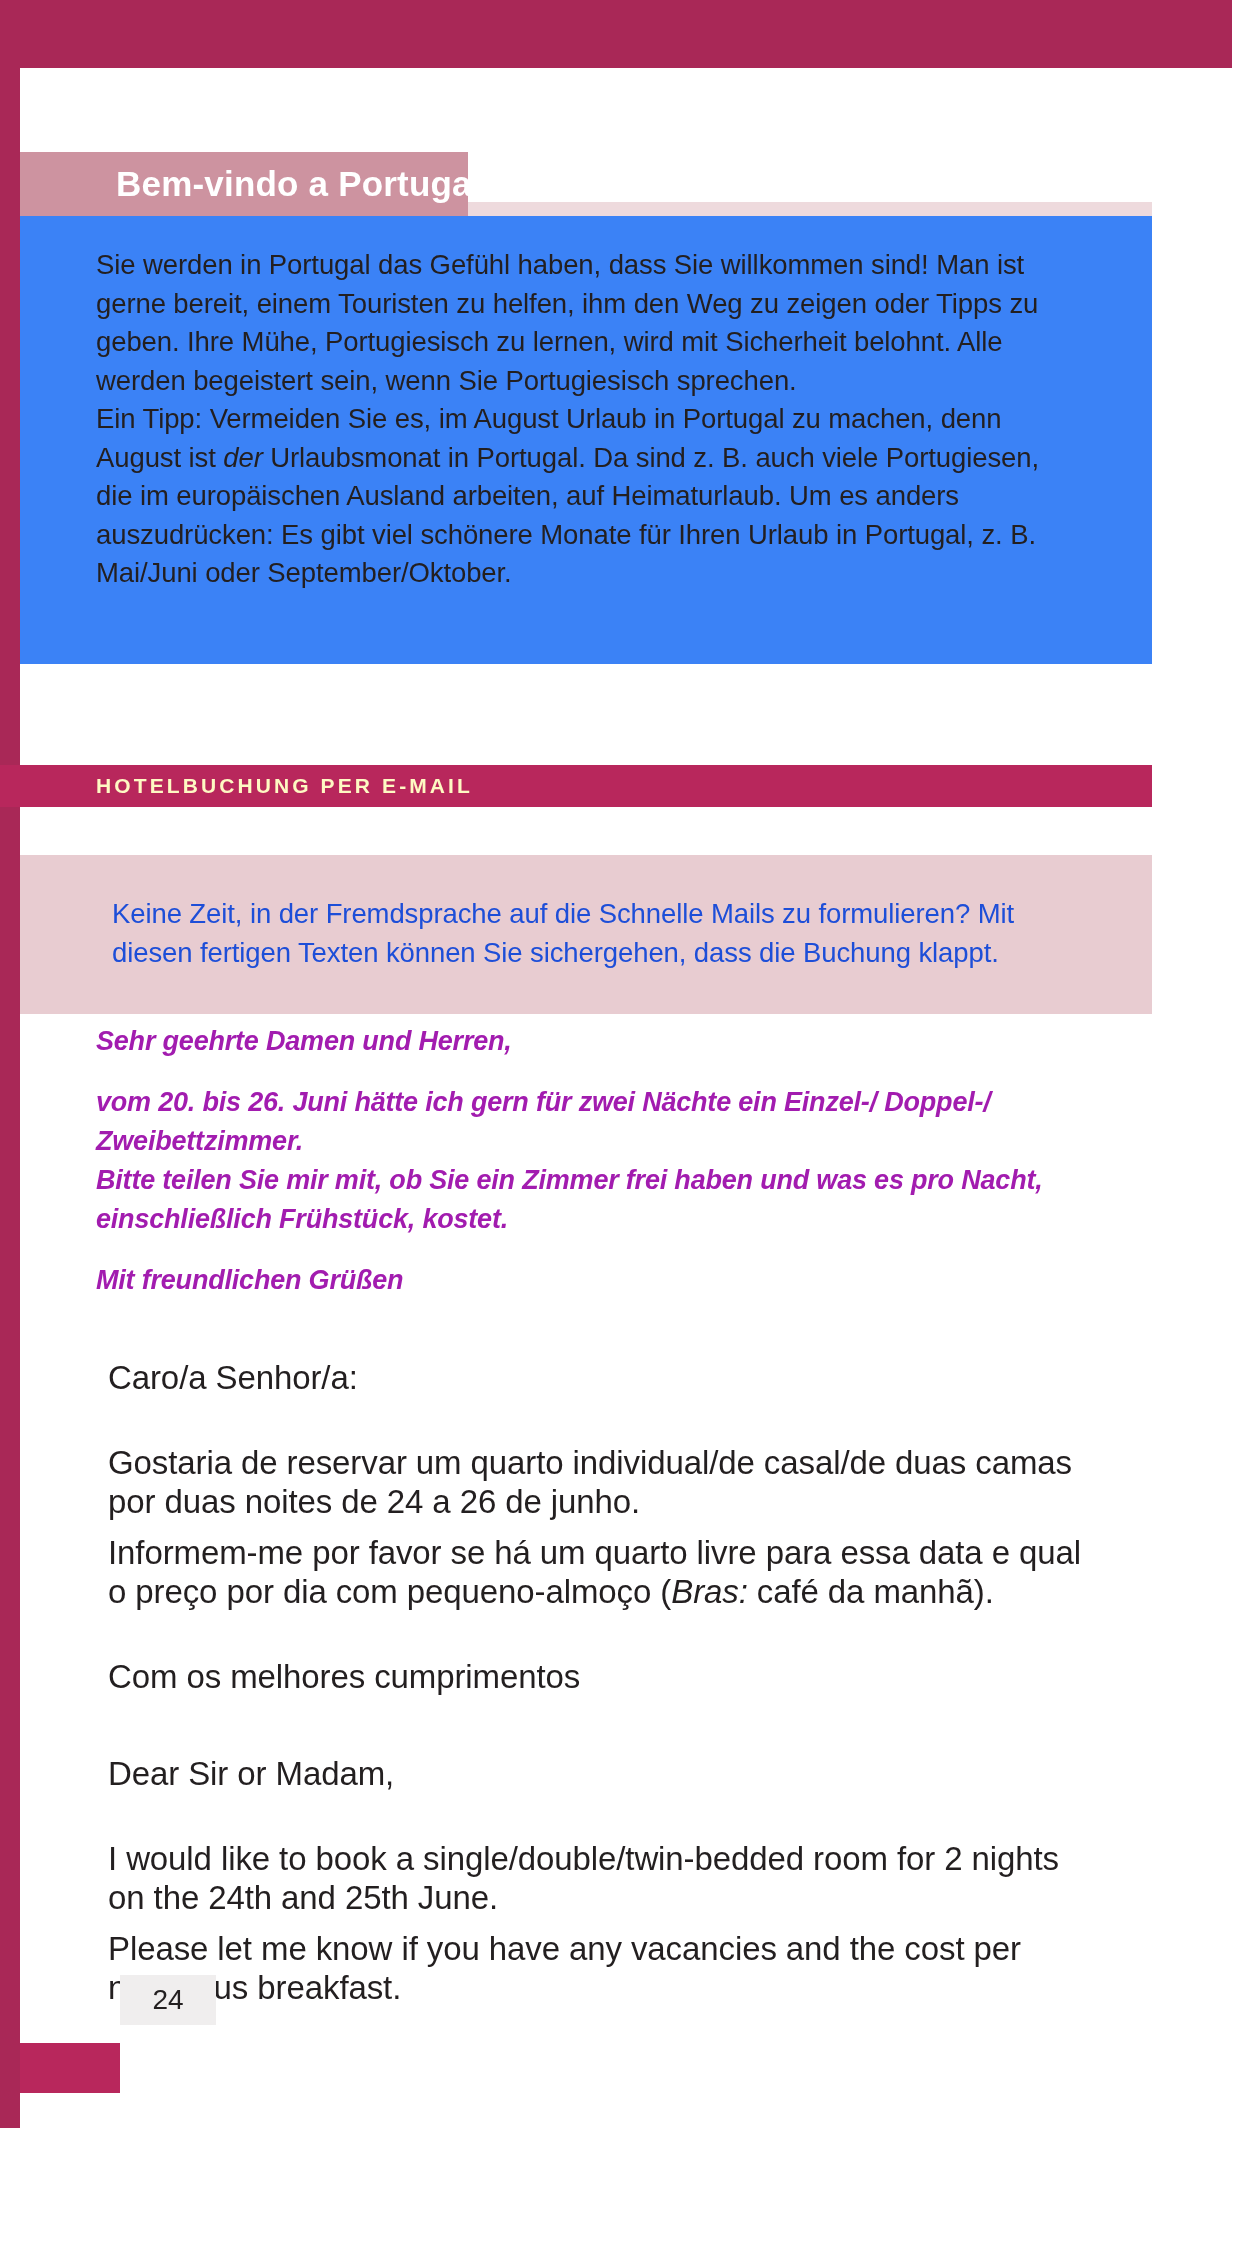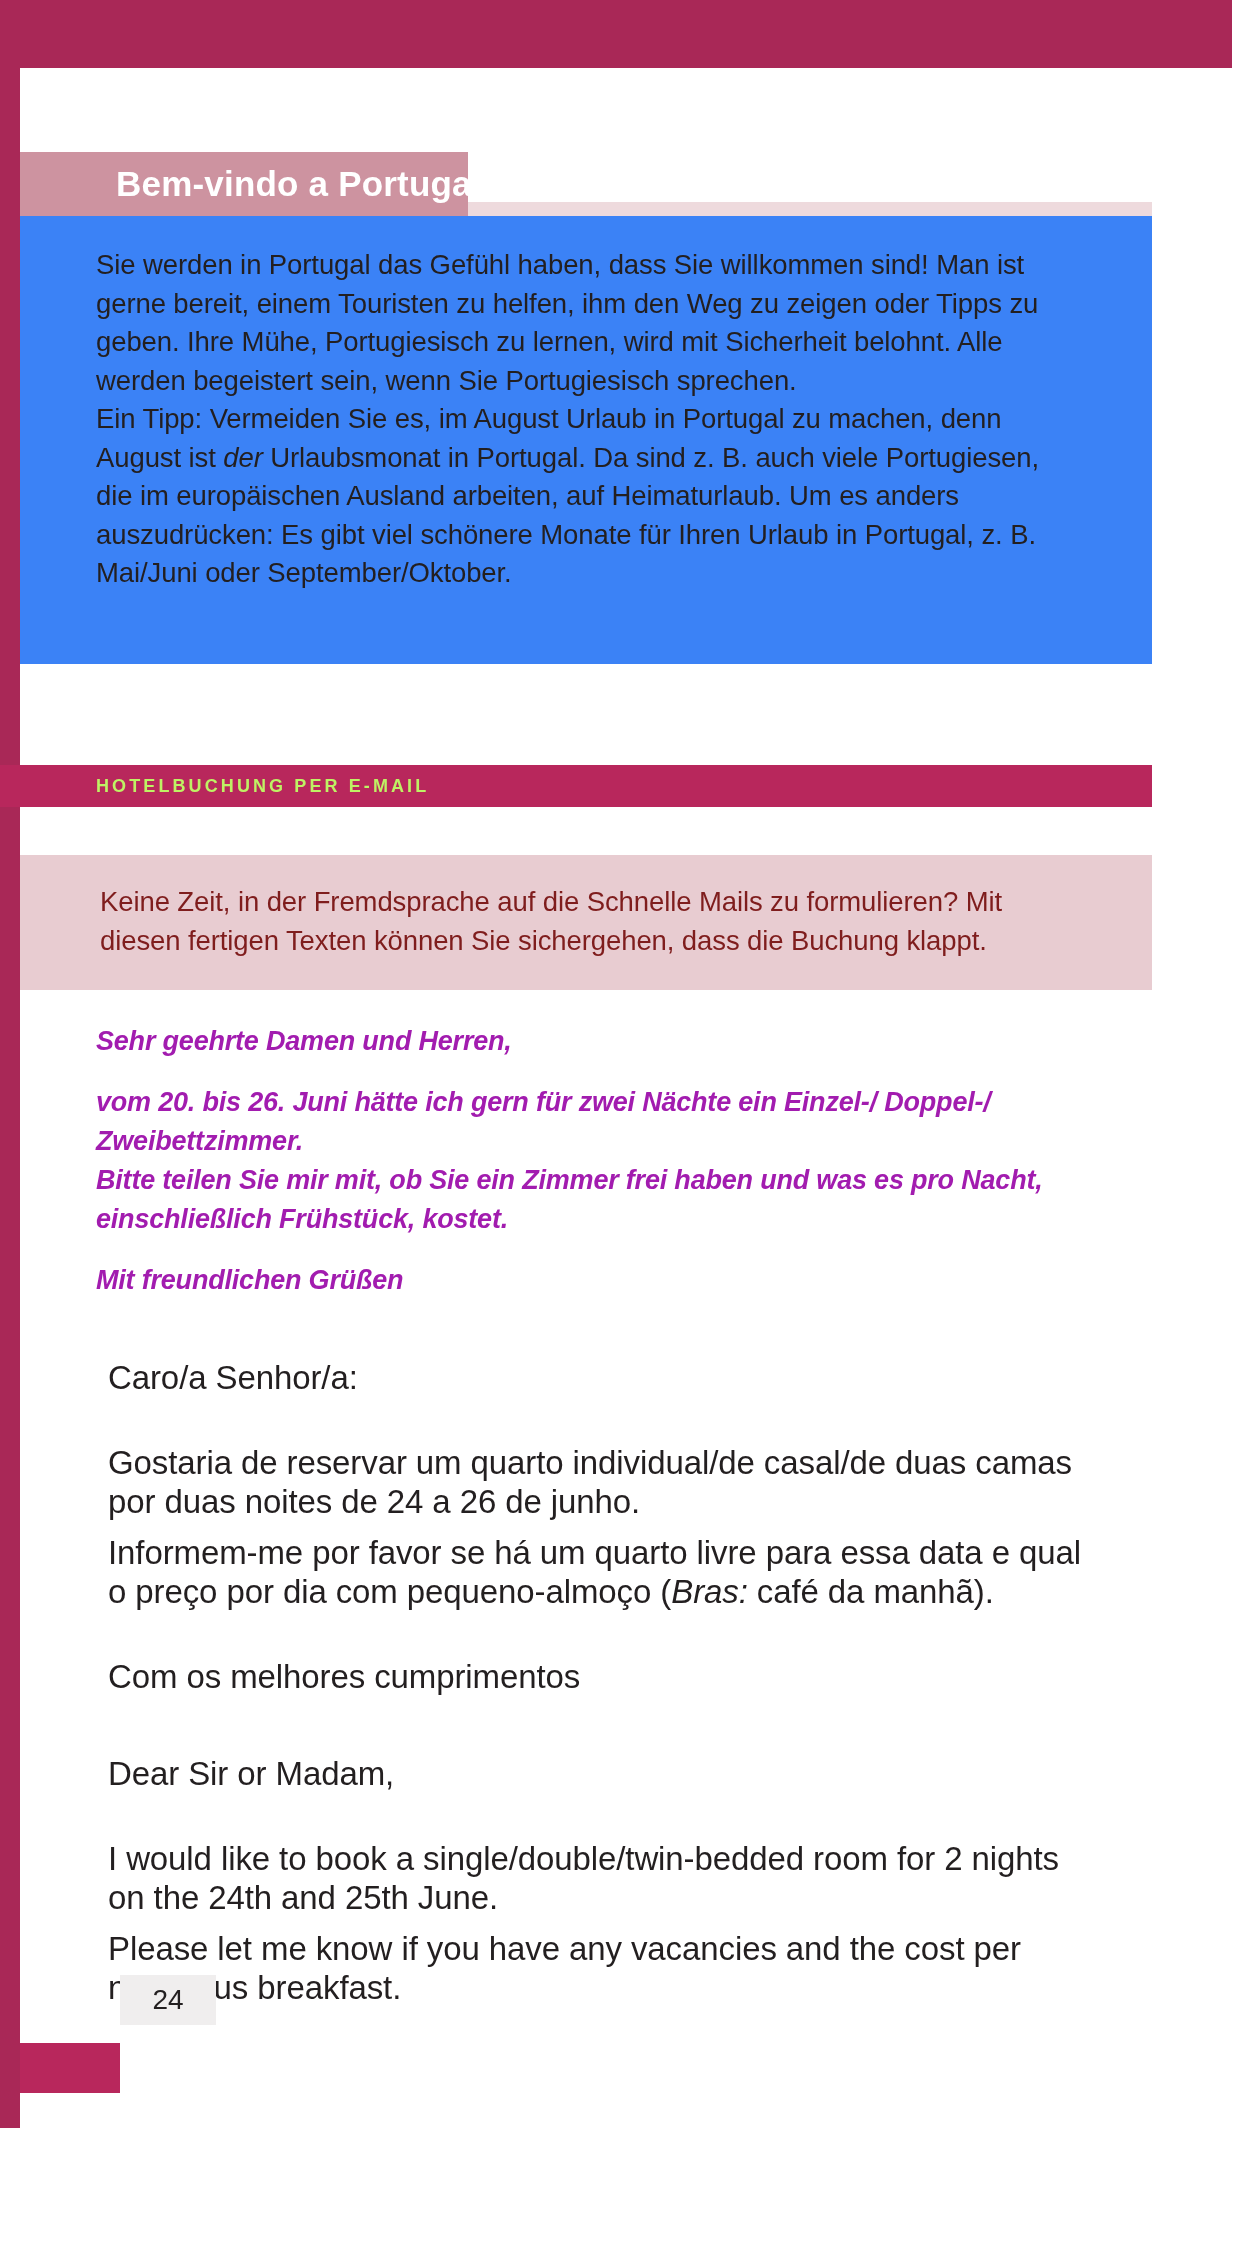--- a/index.html
+++ b/index.html
@@ -97,40 +97,40 @@
     width: 1152px;
     height: 42px;
     background: #b8275c;
   }
   .section-bar .label {
     position: absolute;
     left: 96px;
     top: 0;
     height: 44px;
     line-height: 42px;
-    color: #bef264;
-    font-size: 18px;
+    color: #fef9c3;
+    font-size: 21px;
     font-weight: bold;
     letter-spacing: 3.1px;
     white-space: nowrap;
   }
 
   
   .intro-box {
     position: absolute;
     left: 20px;
     top: 855px;
     width: 1132px;
     background: #e8ccd1;
     box-sizing: border-box;
     padding: 24px 70px 26px 76px;
   }
   .intro-box p {
-    margin: 4px;
-    color: #7f1d1d;
+    margin: 16px;
+    color: #1d4ed8;
     font-size: 27.5px;
     line-height: 38.5px;
     letter-spacing: -0.1px;
   }
 
   
   .letters {
     position: absolute;
     left: 96px;
     top: 1022px;

